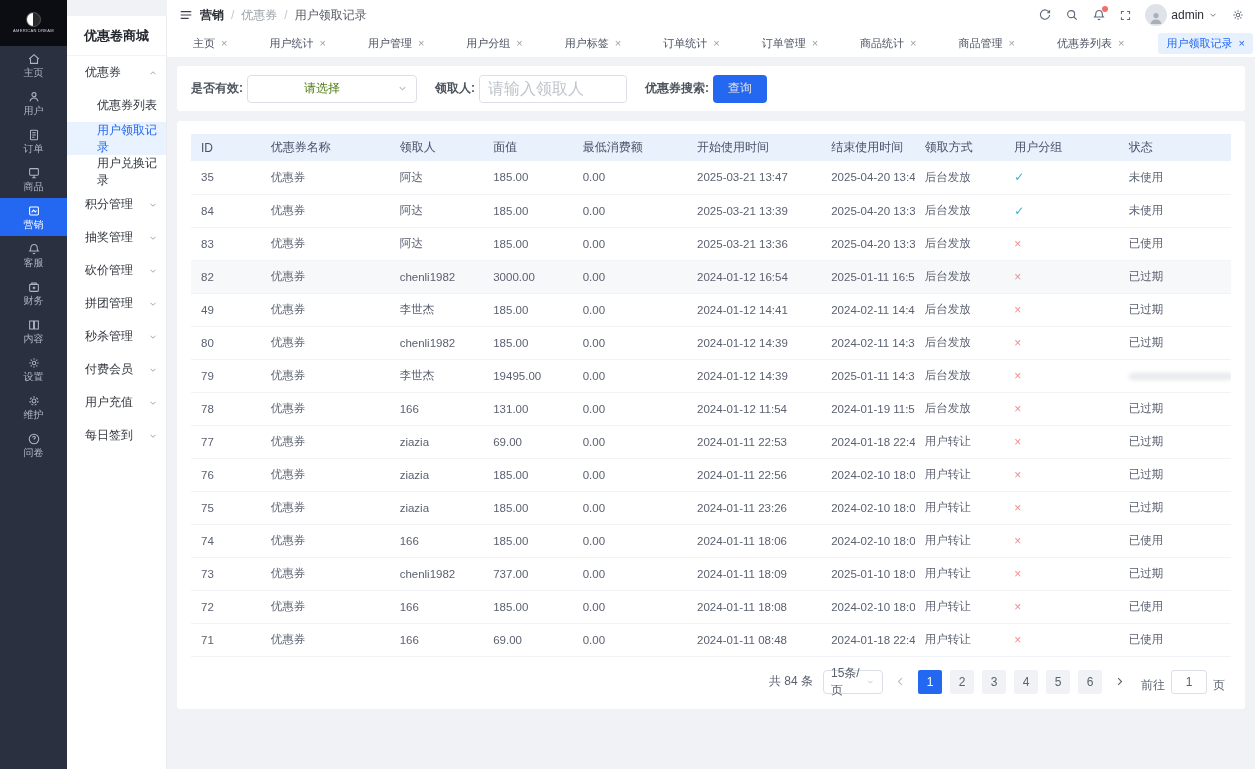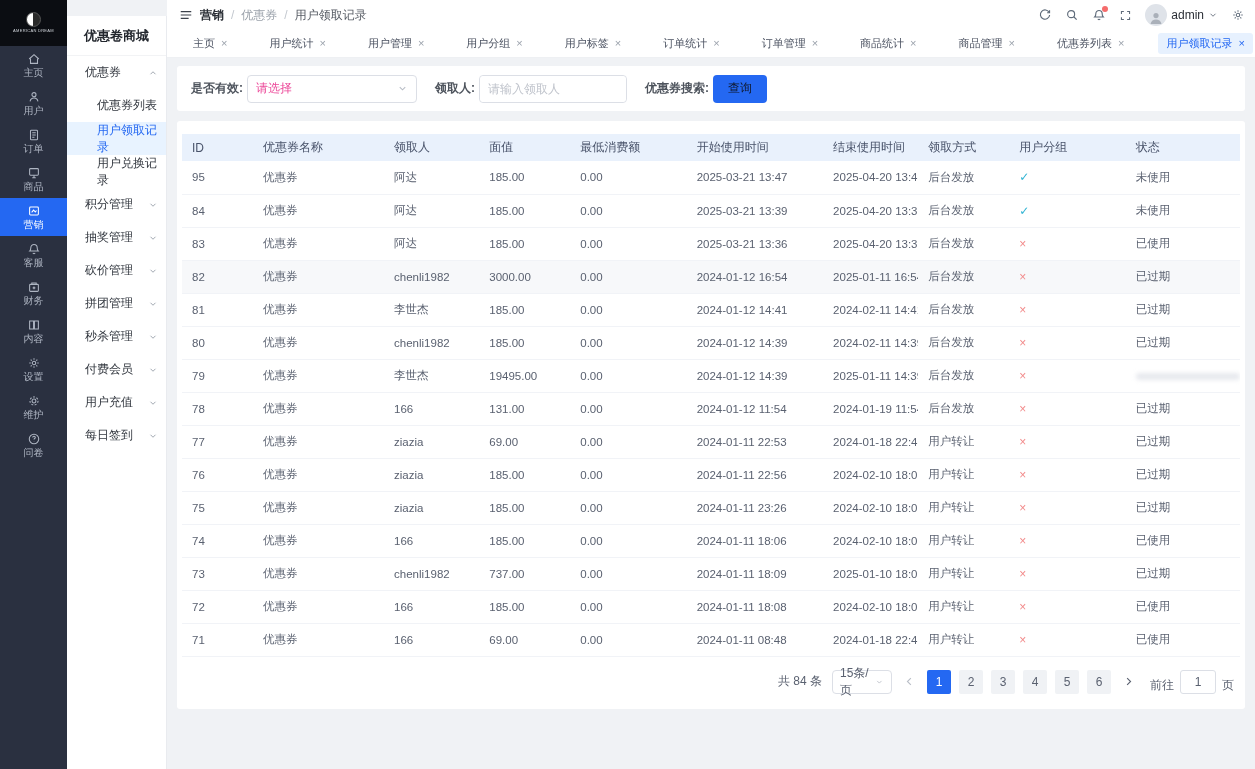--- a/index.html
+++ b/index.html
@@ -43,28 +43,28 @@
   .tab { display:flex; align-items:center; gap:6px; font-size:11px; color:#4a5160; cursor:pointer; padding:3px 8px; border-radius:3px; white-space:nowrap; }
   .tab .tab-close { color:#9aa1ab; font-size:11px; line-height:1; }
   .tab.active { background:#e7f1fe; color:#2468f2; }
   .tab.active .tab-close { color:#2468f2; }
 
   .content { position:absolute; top:58px; left:0; right:0; bottom:0; background:#f0f2f5; padding:8px 10px; }
   .filter-card { background:#fff; border-radius:3px; height:45px; display:flex; align-items:center; padding:0 14px; gap:4px; }
   .f-label { font-size:12px; color:#4e545d; font-weight:bold; white-space:nowrap; }
   .f-select, .f-input { height:28px; border:1px solid #dcdfe6; border-radius:4px; background:#fff; display:flex; align-items:center; }
   .f-select { width:170px; justify-content:space-between; padding:0 8px; cursor:pointer; }
-  .placeholder { font-size:12px; color:#ec4899; }
-  .f-input input { border:none; outline:none; width:100%; height:100%; padding:0 8px; font-size:12px; color:#c2410c; border-radius:4px; font-family:inherit; }
+  .placeholder { font-size:12px; color:#4d7c0f;margin-left:48px; }
+  .f-input input { border:none; outline:none; width:100%; height:100%; padding:0 8px; font-size:16px; color:#c2410c; border-radius:4px; font-family:inherit; }
   .f-input input::placeholder { color:#c0c4cc; }
   .inp-receiver { width:148px; margin-right:14px; }
   .inp-coupon { width:153px; margin-right:14px; }
-  .btn-search { height:28px; padding:0 15px; background:#2468f2; border:none; border-radius:4px; color:#0f172a; font-size:12px; cursor:pointer; font-family:inherit; }
-
-  .table-card { background:#fff; border-radius:3px; margin-top:10px; padding:13px 5px 10px; min-height:588px; }
+  .btn-search { height:28px; padding:0 15px; background:#2468f2; border:none; border-radius:4px; color:#e5e5e5; font-size:12px; cursor:pointer; font-family:inherit; }
+
+  .table-card { background:#fff; border-radius:3px; margin-top:10px; padding:13px 14px 10px; min-height:588px; }
   table { width:100%; border-collapse:collapse; table-layout:fixed; }
   thead td { background:#e9f1fc; height:27px; font-size:12px; color:#49536a; padding-left:10px; white-space:nowrap; }
   tbody td { height:33px; font-size:11.5px; color:#5a6170; padding-left:10px; border-bottom:1px solid #f1f3f7; white-space:nowrap; overflow:hidden; }
   tbody tr.hl { background:#f7f8fa; }
   .mk-check { color:#2fb3d3; font-size:12px; }
   .mk-cross { color:#f28b8b; font-size:12px; }
   .smudge { display:inline-block; width:104px; height:7px; border-radius:4px; background:#e7e9ee; filter:blur(2px); vertical-align:middle; }
 
   .pagination { display:flex; align-items:center; justify-content:flex-end; gap:10px; margin-top:13px; padding-right:6px; font-size:12px; color:#5a6170; }
   .pg-size { width:60px; height:24px; border:1px solid #dcdfe6; border-radius:4px; display:flex; align-items:center; justify-content:space-between; padding:0 7px; font-size:12px; color:#5a6170; cursor:pointer; }
@@ -400,21 +400,21 @@
               <td>最低消费额</td>
               <td>开始使用时间</td>
               <td>结束使用时间</td>
               <td>领取方式</td>
               <td>用户分组</td>
               <td>状态</td>
             </tr>
           </thead>
         <tbody id="table-body">
             <tr>
-              <td>95</td>
+              <td>35</td>
               <td>优惠券</td>
               <td>阿达</td>
               <td>185.00</td>
               <td>0.00</td>
               <td>2025-03-21 13:47</td>
               <td>2025-04-20 13:47</td>
               <td>后台发放</td>
               <td><span class="mk-check">✓</span></td>
               <td>未使用</td>
             </tr>
@@ -448,21 +448,21 @@
               <td>chenli1982</td>
               <td>3000.00</td>
               <td>0.00</td>
               <td>2024-01-12 16:54</td>
               <td>2025-01-11 16:54</td>
               <td>后台发放</td>
               <td><span class="mk-cross">×</span></td>
               <td>已过期</td>
             </tr>
             <tr>
-              <td>81</td>
+              <td>49</td>
               <td>优惠券</td>
               <td>李世杰</td>
               <td>185.00</td>
               <td>0.00</td>
               <td>2024-01-12 14:41</td>
               <td>2024-02-11 14:41</td>
               <td>后台发放</td>
               <td><span class="mk-cross">×</span></td>
               <td>已过期</td>
             </tr>

